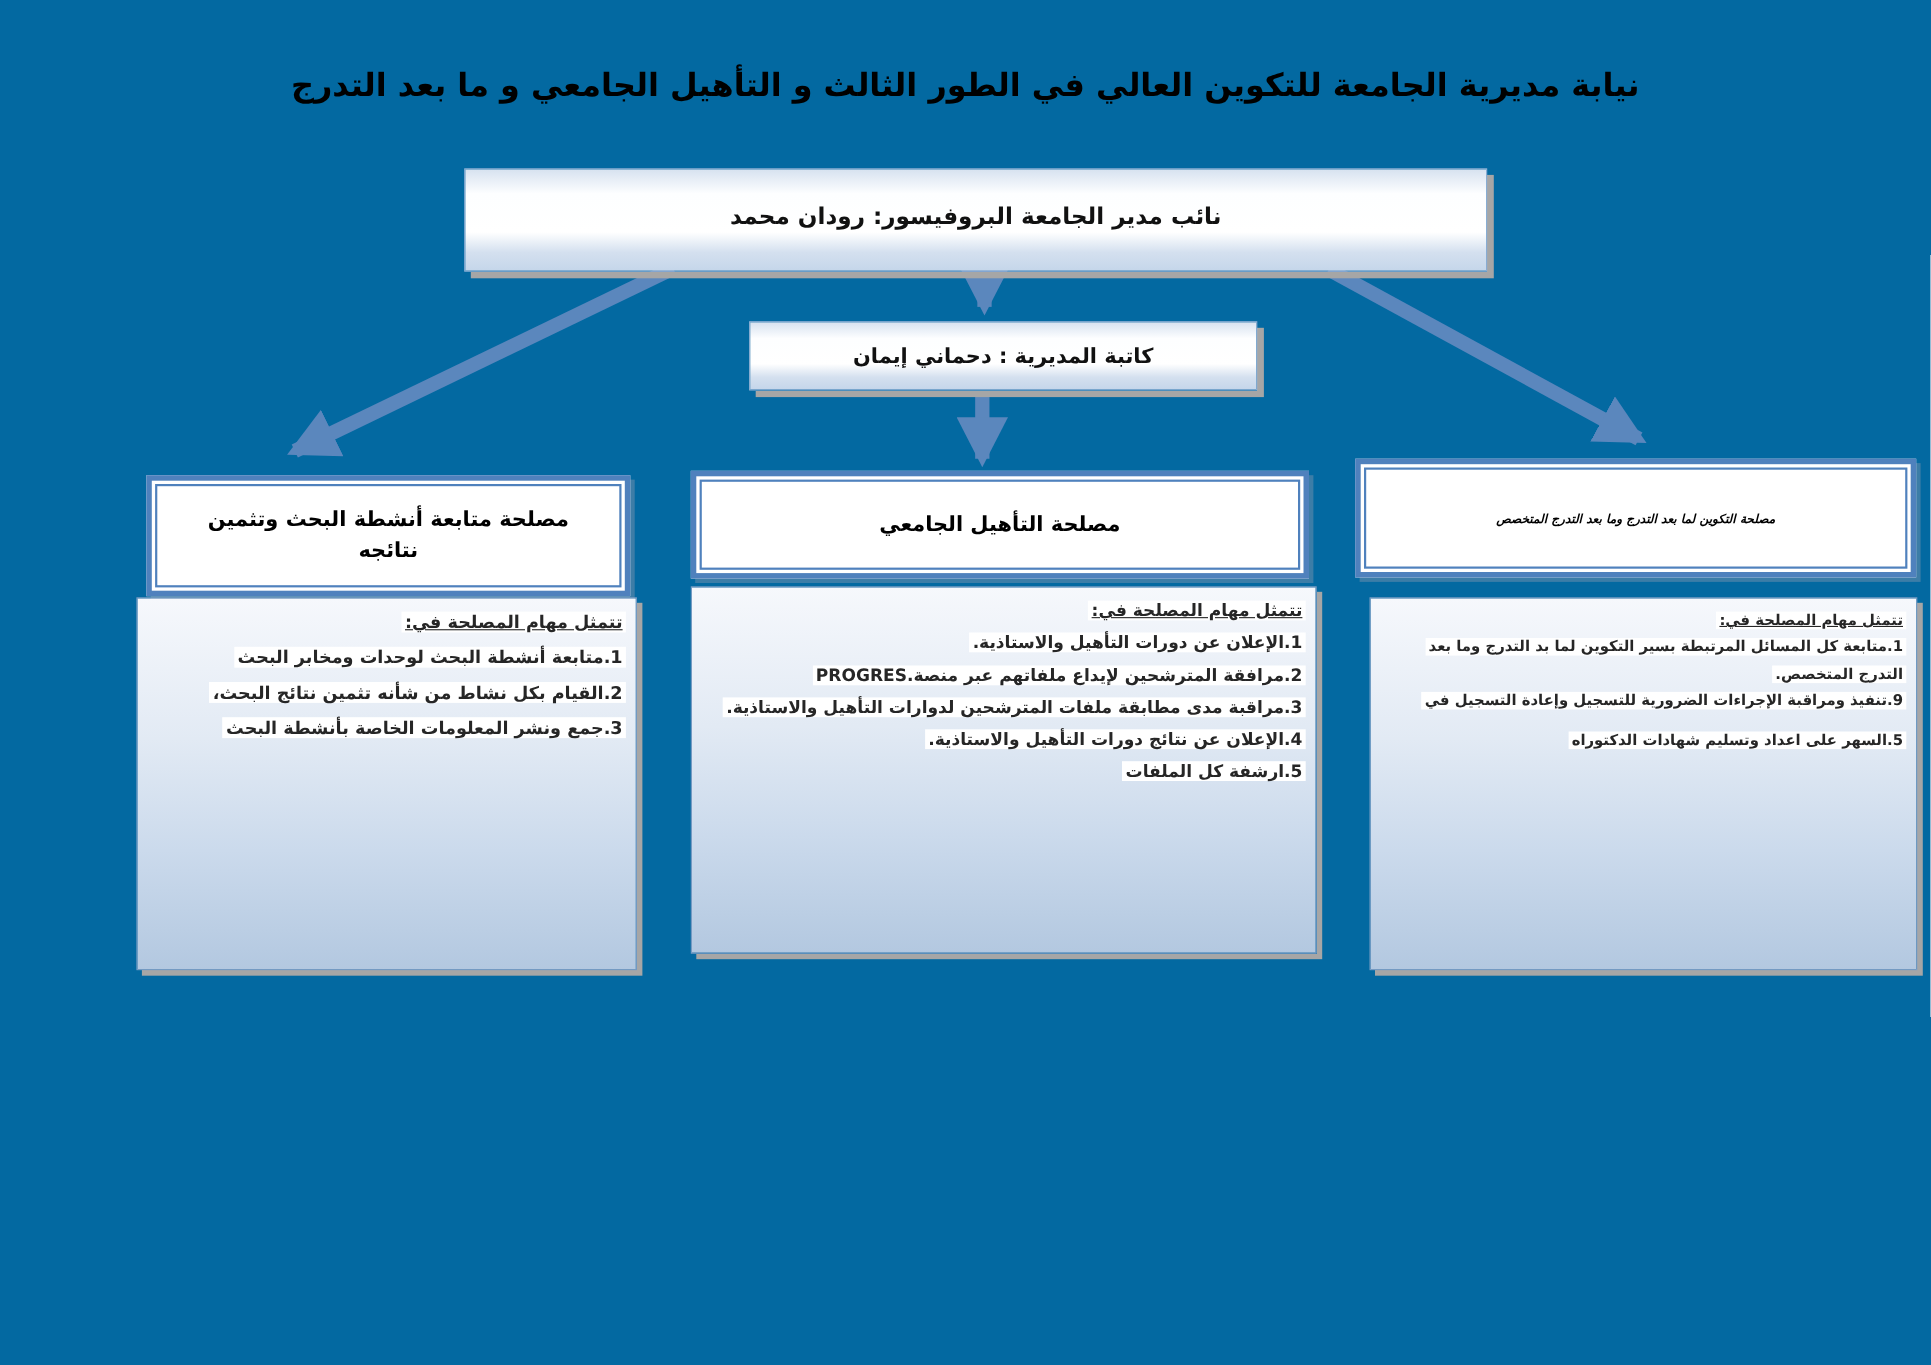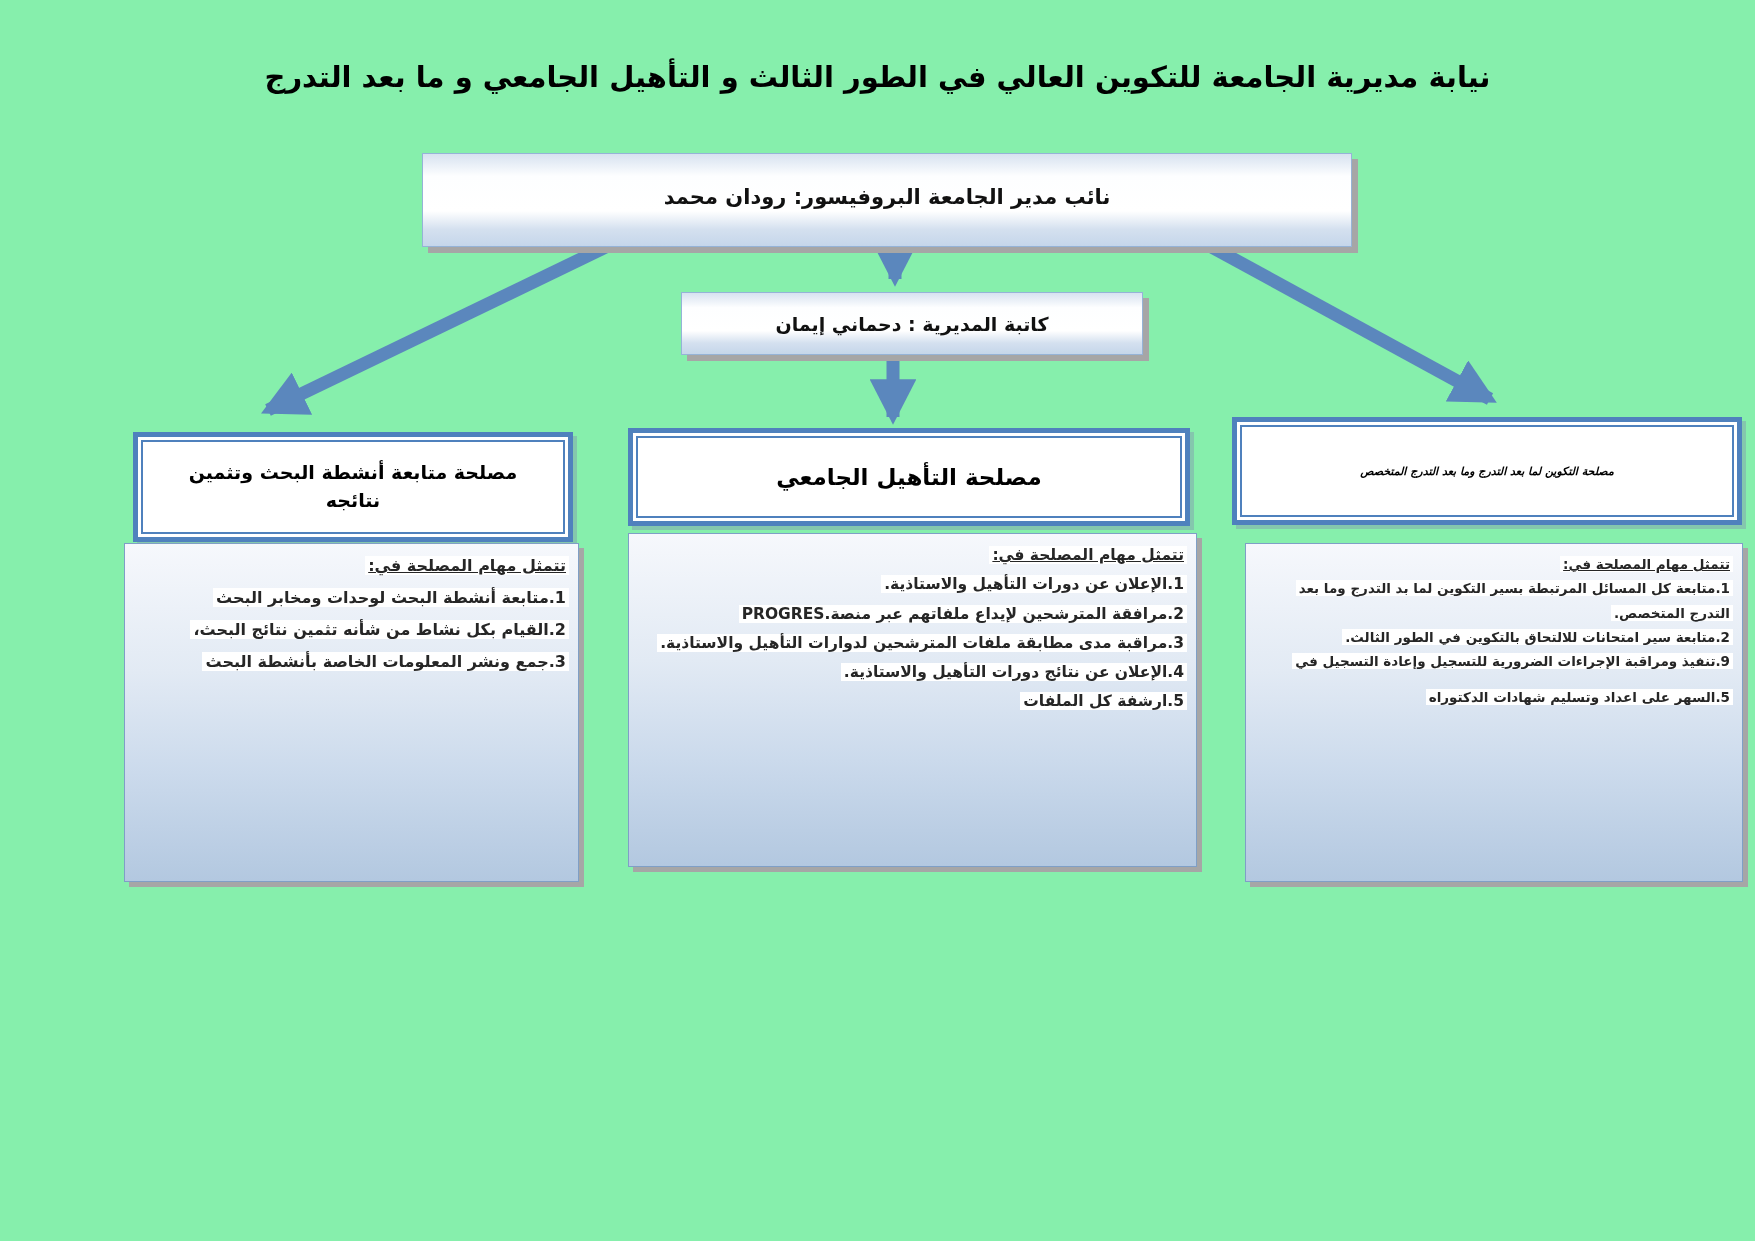--- a/index.html
+++ b/index.html
@@ -6,21 +6,21 @@
     --accent:#4f81bd;
     --arrow:#5b87bd;
     --shadow:#a6a6a6;
     --text:#262626;
   }
   html,body{margin:0;padding:0;background:#ffffff;}
   .canvas{
     position:relative;
     width:1755px;height:1241px;
     margin:0 auto;
-    background:#86efac;
+    background:#0369a1;
     font-family:"DejaVu Sans",sans-serif;
     overflow:hidden;
   }
   .page-title{
     position:absolute;left:0;top:60px;width:100%;
     text-align:center;
     font-size:29px;font-weight:bold;color:#000;
     direction:rtl;
   }
   svg.arrows{position:absolute;left:0;top:0;pointer-events:none;}
@@ -48,21 +48,21 @@
   }
   .dept-inner{
     flex:1;margin:3px;border:2px solid var(--accent);
     display:flex;align-items:center;justify-content:center;
     direction:rtl;text-align:center;
     font-weight:bold;color:#000;
   }
   .dept--research{left:133px;top:432px;width:430px;height:100px;}
   .dept--research .dept-inner{font-size:19px;padding:17px 42px;line-height:1.45;}
   .dept--habilitation{left:628px;top:428px;width:552px;height:88px;}
-  .dept--habilitation .dept-inner{font-size:23px;}
+  .dept--habilitation .dept-inner{font-size:19px;}
   .dept--postgrad{left:1232px;top:417px;width:500px;height:98px;}
   .dept--postgrad .dept-inner{font-size:11px;font-style:italic;padding:0 18px;}
 
   
   .desc{
     position:absolute;
     border:1px solid #7f9fc6;
     background:linear-gradient(180deg,#f6f8fc 0%,#e2eaf4 38%,#cbdaec 68%,#b3c8e0 100%);
     box-shadow:5px 5px 0 var(--shadow);
     direction:rtl;
@@ -132,18 +132,17 @@
     <div class="line"><span>2.مرافقة المترشحين لإيداع ملفاتهم عبر منصة.PROGRES</span></div>
     <div class="line"><span>3.مراقبة مدى مطابقة ملفات المترشحين لدوارات التأهيل والاستاذية.</span></div>
     <div class="line"><span>4.الإعلان عن نتائج دورات التأهيل والاستاذية.</span></div>
     <div class="line"><span>5.ارشفة كل الملفات</span></div>
   </div>
 
   <div class="desc desc--postgrad">
     <div class="line tasks-heading"><span>تتمثل مهام المصلحة في:</span></div>
     <div class="line"><span>1.متابعة كل المسائل المرتبطة بسير التكوين لما بد التدرج وما بعد</span></div>
     <div class="line"><span>التدرج المتخصص.</span></div>
-    <div class="line"><span>2.متابعة سير امتحانات للالتحاق بالتكوين في الطور الثالث.</span></div>
     <div class="line"><span>9.تنفيذ ومراقبة الإجراءات الضرورية للتسجيل وإعادة التسجيل في</span></div>
     <div class="line"><span>5.السهر على اعداد وتسليم شهادات الدكتوراه</span></div>
   </div>
 
 </div>
 
 </body></html>

